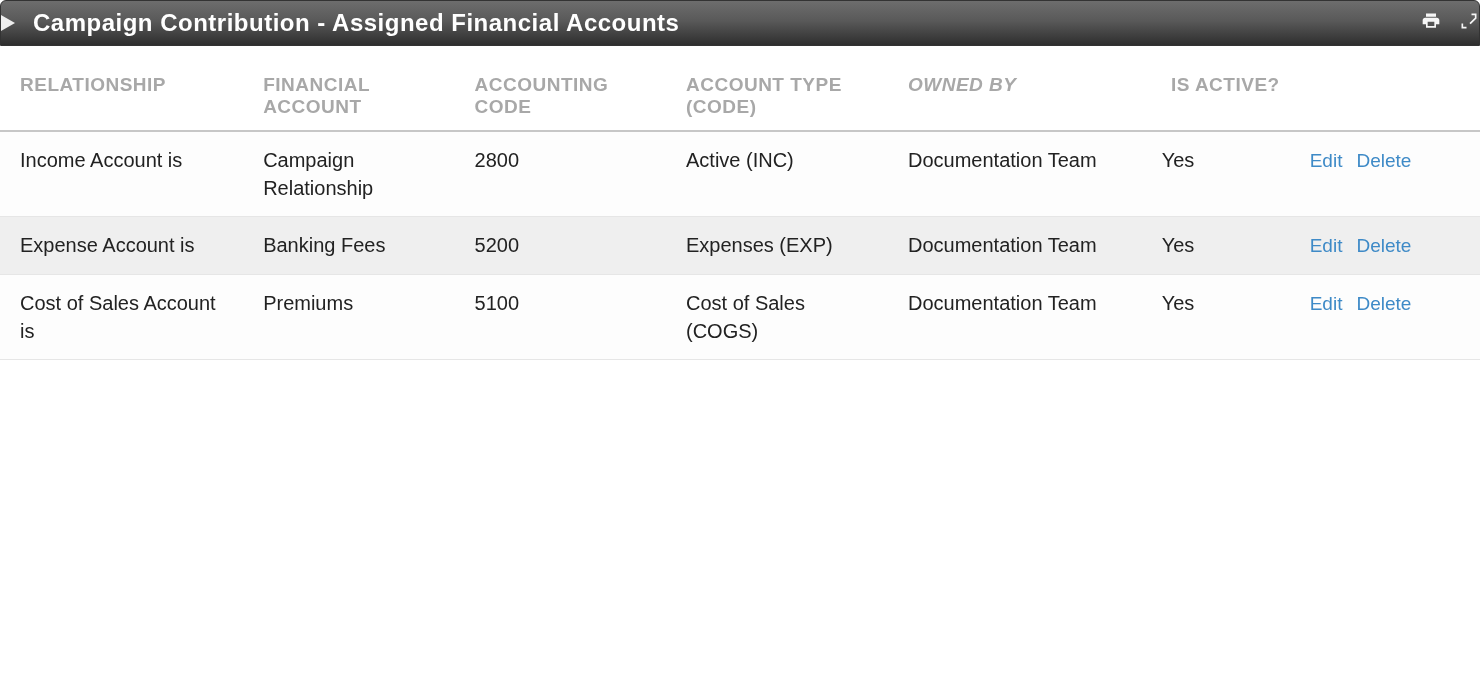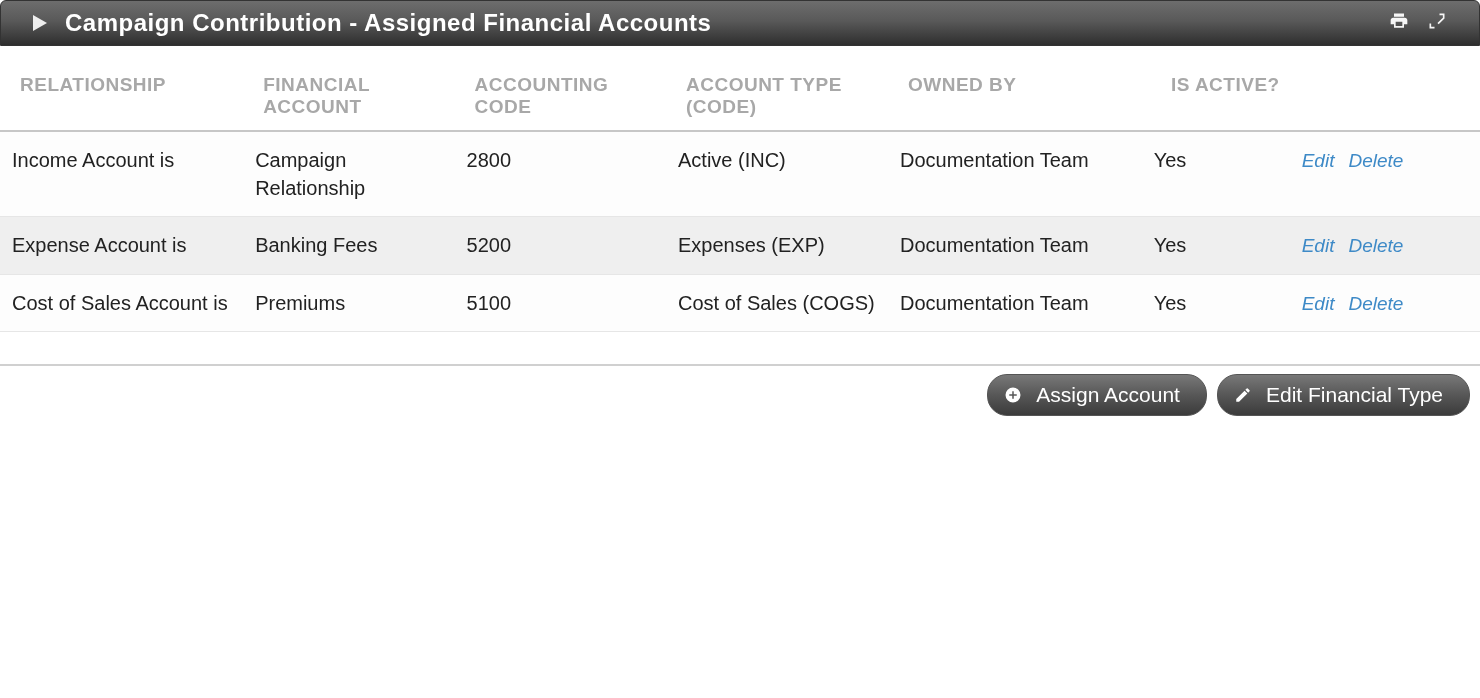--- a/index.html
+++ b/index.html
@@ -12,21 +12,21 @@
   }
   .panel {
     border-radius: 6px 6px 0 0;
     overflow: visible;
   }
   .panel-header {
     display: flex;
     align-items: center;
     background: linear-gradient(to bottom, #6d6d6d 0%, #595959 45%, #2e2e2e 100%);
     color: #fff;
-    padding: 8px 32px;
+    padding: 8px 0;
     border-radius: 6px 6px 0 0;
     border: 1px solid #333;
   }
   .panel-header .triangle-icon {
     width: 0; height: 0;
     border-top: 8px solid transparent;
     border-bottom: 8px solid transparent;
     border-left: 14px solid #fff;
     margin-right: 18px;
     opacity: 0.9;
@@ -54,34 +54,34 @@
     font-size: 19px;
     letter-spacing: 0.5px;
     padding: 18px 10px 12px 20px;
     vertical-align: top;
     border-bottom: 2px solid #c7c7c7;
     text-transform: uppercase;
   }
   td {
     font-size: 20px;
     color: #222;
-    padding: 14px 10px 14px 12px;
+    padding: 14px 10px 14px 20px;
     vertical-align: top;
     border-bottom: 1px solid #e6e6e6;
     line-height: 1.4;
   }
   tbody tr:nth-child(even) td { background: #efefef; }
   tbody tr:nth-child(odd) td { background: #fdfdfd; }
   .link {
     color: #3e8ac7;
     cursor: pointer;
     font-size: 19px;
   }
   .link + .link { margin-left: 14px; }
-  .actions-cell { white-space: nowrap; font-style: italic; }
+  .actions-cell { white-space: nowrap; }
   .footer-bar {
     margin-top: 32px;
     padding: 8px 10px 8px 0;
     border-top: 2px solid #d0d0d0;
     display: flex;
     justify-content: flex-end;
     gap: 10px;
   }
   .btn {
     display: inline-flex;
@@ -98,21 +98,21 @@
   .btn .btn-icon {
     display: inline-flex;
     align-items: center;
     justify-content: center;
   }
   .btn .btn-icon svg { fill: #fff; }
   .col-relationship { width: 230px; }
   .col-finaccount { width: 200px; }
   .col-code { width: 200px; }
   .col-type { width: 210px; }
-  .col-owned { width: 240px; }
+  .col-owned { width: 240px; font-style: italic; }
   .col-active { width: 140px; text-align: right; }
   .col-actions { width: 180px; }
 </style>
 </head>
 <body>
 
 <div class="panel">
   <div class="panel-header">
     <span class="triangle-icon"></span>
     <span class="panel-title">Campaign Contribution - Assigned Financial Accounts</span>
@@ -166,31 +166,13 @@
             <td>5100</td>
             <td>Cost of Sales (COGS)</td>
             <td>Documentation Team</td>
             <td>Yes</td>
             <td class="actions-cell"><span class="link">Edit</span><span class="link">Delete</span></td>
           </tr>
         </tbody>
     </table>
   </div>
 
-  <div class="footer-bar">
-    <div class="btn">
-      <span class="btn-icon">
-        <svg width="18" height="18" viewBox="0 0 24 24">
-            <path d="M12 2a10 10 0 100 20 10 10 0 000-20zm5 11h-4v4h-2v-4H7v-2h4V7h2v4h4v2z"></path>
-          </svg>
-      </span>
-      <span>Assign Account</span>
-    </div>
-    <div class="btn">
-      <span class="btn-icon">
-        <svg width="18" height="18" viewBox="0 0 24 24">
-            <path d="M3 17.25V21h3.75L17.81 9.94l-3.75-3.75L3 17.25zM20.71 7.04a1 1 0 000-1.41l-2.34-2.34a1 1 0 00-1.41 0l-1.83 1.83 3.75 3.75 1.83-1.83z"></path>
-          </svg>
-      </span>
-      <span>Edit Financial Type</span>
-    </div>
-  </div>
 </div>
 
 </body></html>

